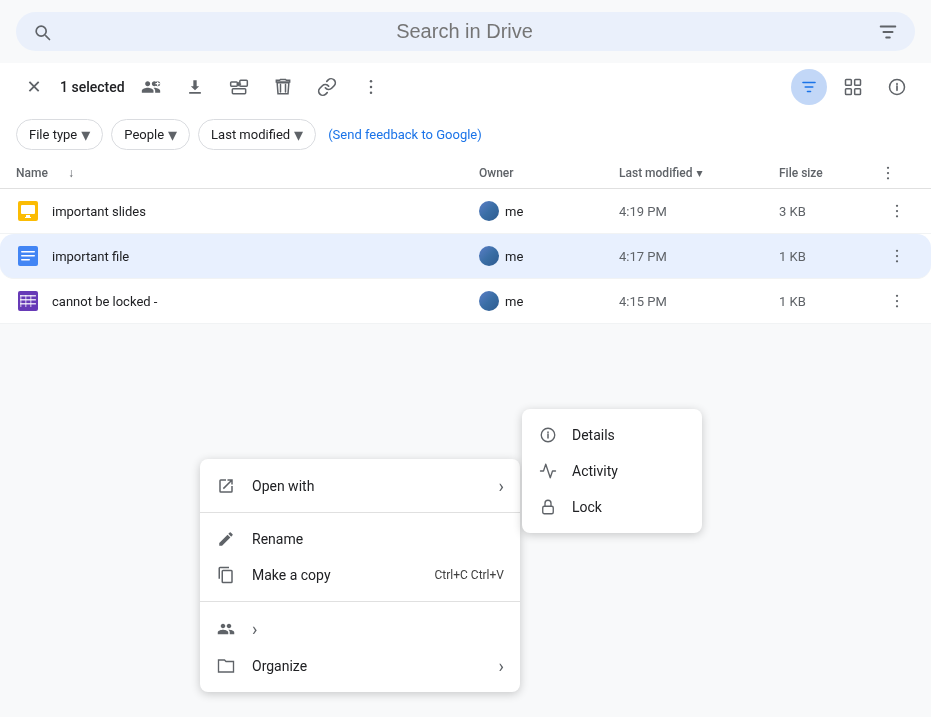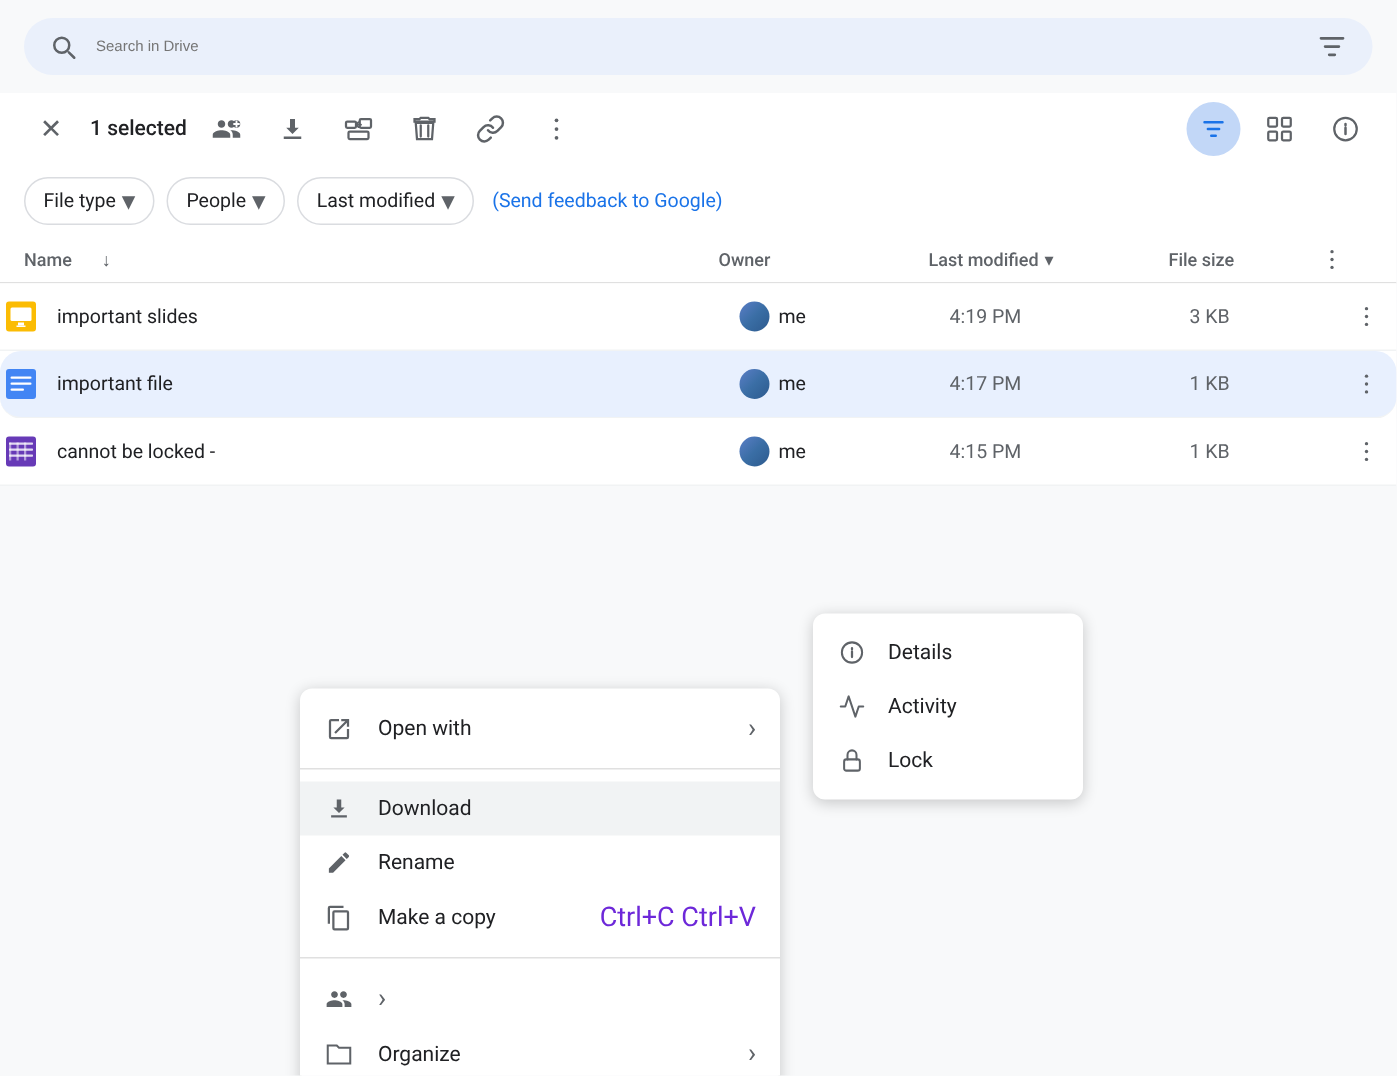--- a/index.html
+++ b/index.html
@@ -19,24 +19,25 @@
       align-items: center;
       background: #eaf0fb;
       border-radius: 24px;
       margin: 12px 16px;
       padding: 8px 16px;
       gap: 12px;
     }
     .search-bar input {
       border: none;
       background: transparent;
-      font-size: 10px;
+      font-size: 20px;
       color: #202124;
       flex: 1;
       outline: none;
+      text-align: center;
     }
     .filter-icon-btn {
       background: none;
       border: none;
       cursor: pointer;
       color: #5f6368;
       display: flex;
       align-items: center;
     }
 
@@ -151,21 +152,21 @@
     }
     .col-owner { width: 140px; }
     .col-modified { width: 160px; display: flex; align-items: center; gap: 4px; }
     .col-size { width: 100px; }
     .col-more { width: 36px; }
 
     
     .file-row {
       display: flex;
       align-items: center;
-      padding: 6px 2px;
+      padding: 6px 16px;
       border-bottom: 1px solid #f1f3f4;
       background: #fff;
       cursor: pointer;
       position: relative;
     }
     .file-row.selected { background: #e8f0fe; border-radius: 14px; }
     .file-icon {
       width: 24px;
       height: 24px;
       margin-right: 12px;
@@ -246,38 +247,38 @@
       align-items: center;
       justify-content: center;
       color: #5f6368;
       flex-shrink: 0;
     }
     .menu-item-label {
       flex: 1;
       font-size: 14px;
     }
     .menu-item-shortcut {
-      font-size: 18px;
-      color: #6d28d9;
+      font-size: 12px;
+      color: #404040;
     }
     .menu-item-arrow {
       color: #5f6368;
       font-size: 18px;
     }
     .menu-divider {
       border: none;
       border-top: 1px solid #e0e0e0;
       margin: 8px 0;
     }
 
     
     .submenu {
       position: absolute;
       top: 220px;
-      left: 542px;
+      left: 522px;
       background: #fff;
       border-radius: 8px;
       box-shadow: 0 2px 10px rgba(0,0,0,0.2);
       width: 180px;
       z-index: 101;
       padding: 8px 0;
     }
     .submenu-item {
       display: flex;
       align-items: center;
@@ -506,28 +507,20 @@
           <path d="M19 19H5V5h7V3H5a2 2 0 0 0-2 2v14a2 2 0 0 0 2 2h14a2 2 0 0 0 2-2v-7h-2v7z" fill="#5f6368"></path>
           <path d="M14 3v2h3.59l-9.83 9.83 1.41 1.41L19 6.41V10h2V3h-7z" fill="#5f6368"></path>
         </svg>
       </span>
       <span class="menu-item-label">Open with</span>
       <span class="menu-item-arrow">›</span>
     </div>
 
     <hr class="menu-divider">
 
-    <div class="menu-item highlighted">
-      <span class="menu-item-icon">
-        <svg width="18" height="18" viewBox="0 0 24 24" fill="none">
-          <path d="M12 16l-5-5h3V4h4v7h3l-5 5zM5 20h14v-2H5v2z" fill="#5f6368"></path>
-        </svg>
-      </span>
-      <span class="menu-item-label">Download</span>
-    </div>
 
     <div class="menu-item">
       <span class="menu-item-icon">
         <svg width="18" height="18" viewBox="0 0 24 24" fill="none">
           <path d="M3 17.25V21h3.75L17.81 9.94l-3.75-3.75L3 17.25zM20.71 7.04a1 1 0 0 0 0-1.41l-2.34-2.34a1 1 0 0 0-1.41 0l-1.83 1.83 3.75 3.75 1.83-1.83z" fill="#5f6368"></path>
         </svg>
       </span>
       <span class="menu-item-label">Rename</span>
     </div>
 

